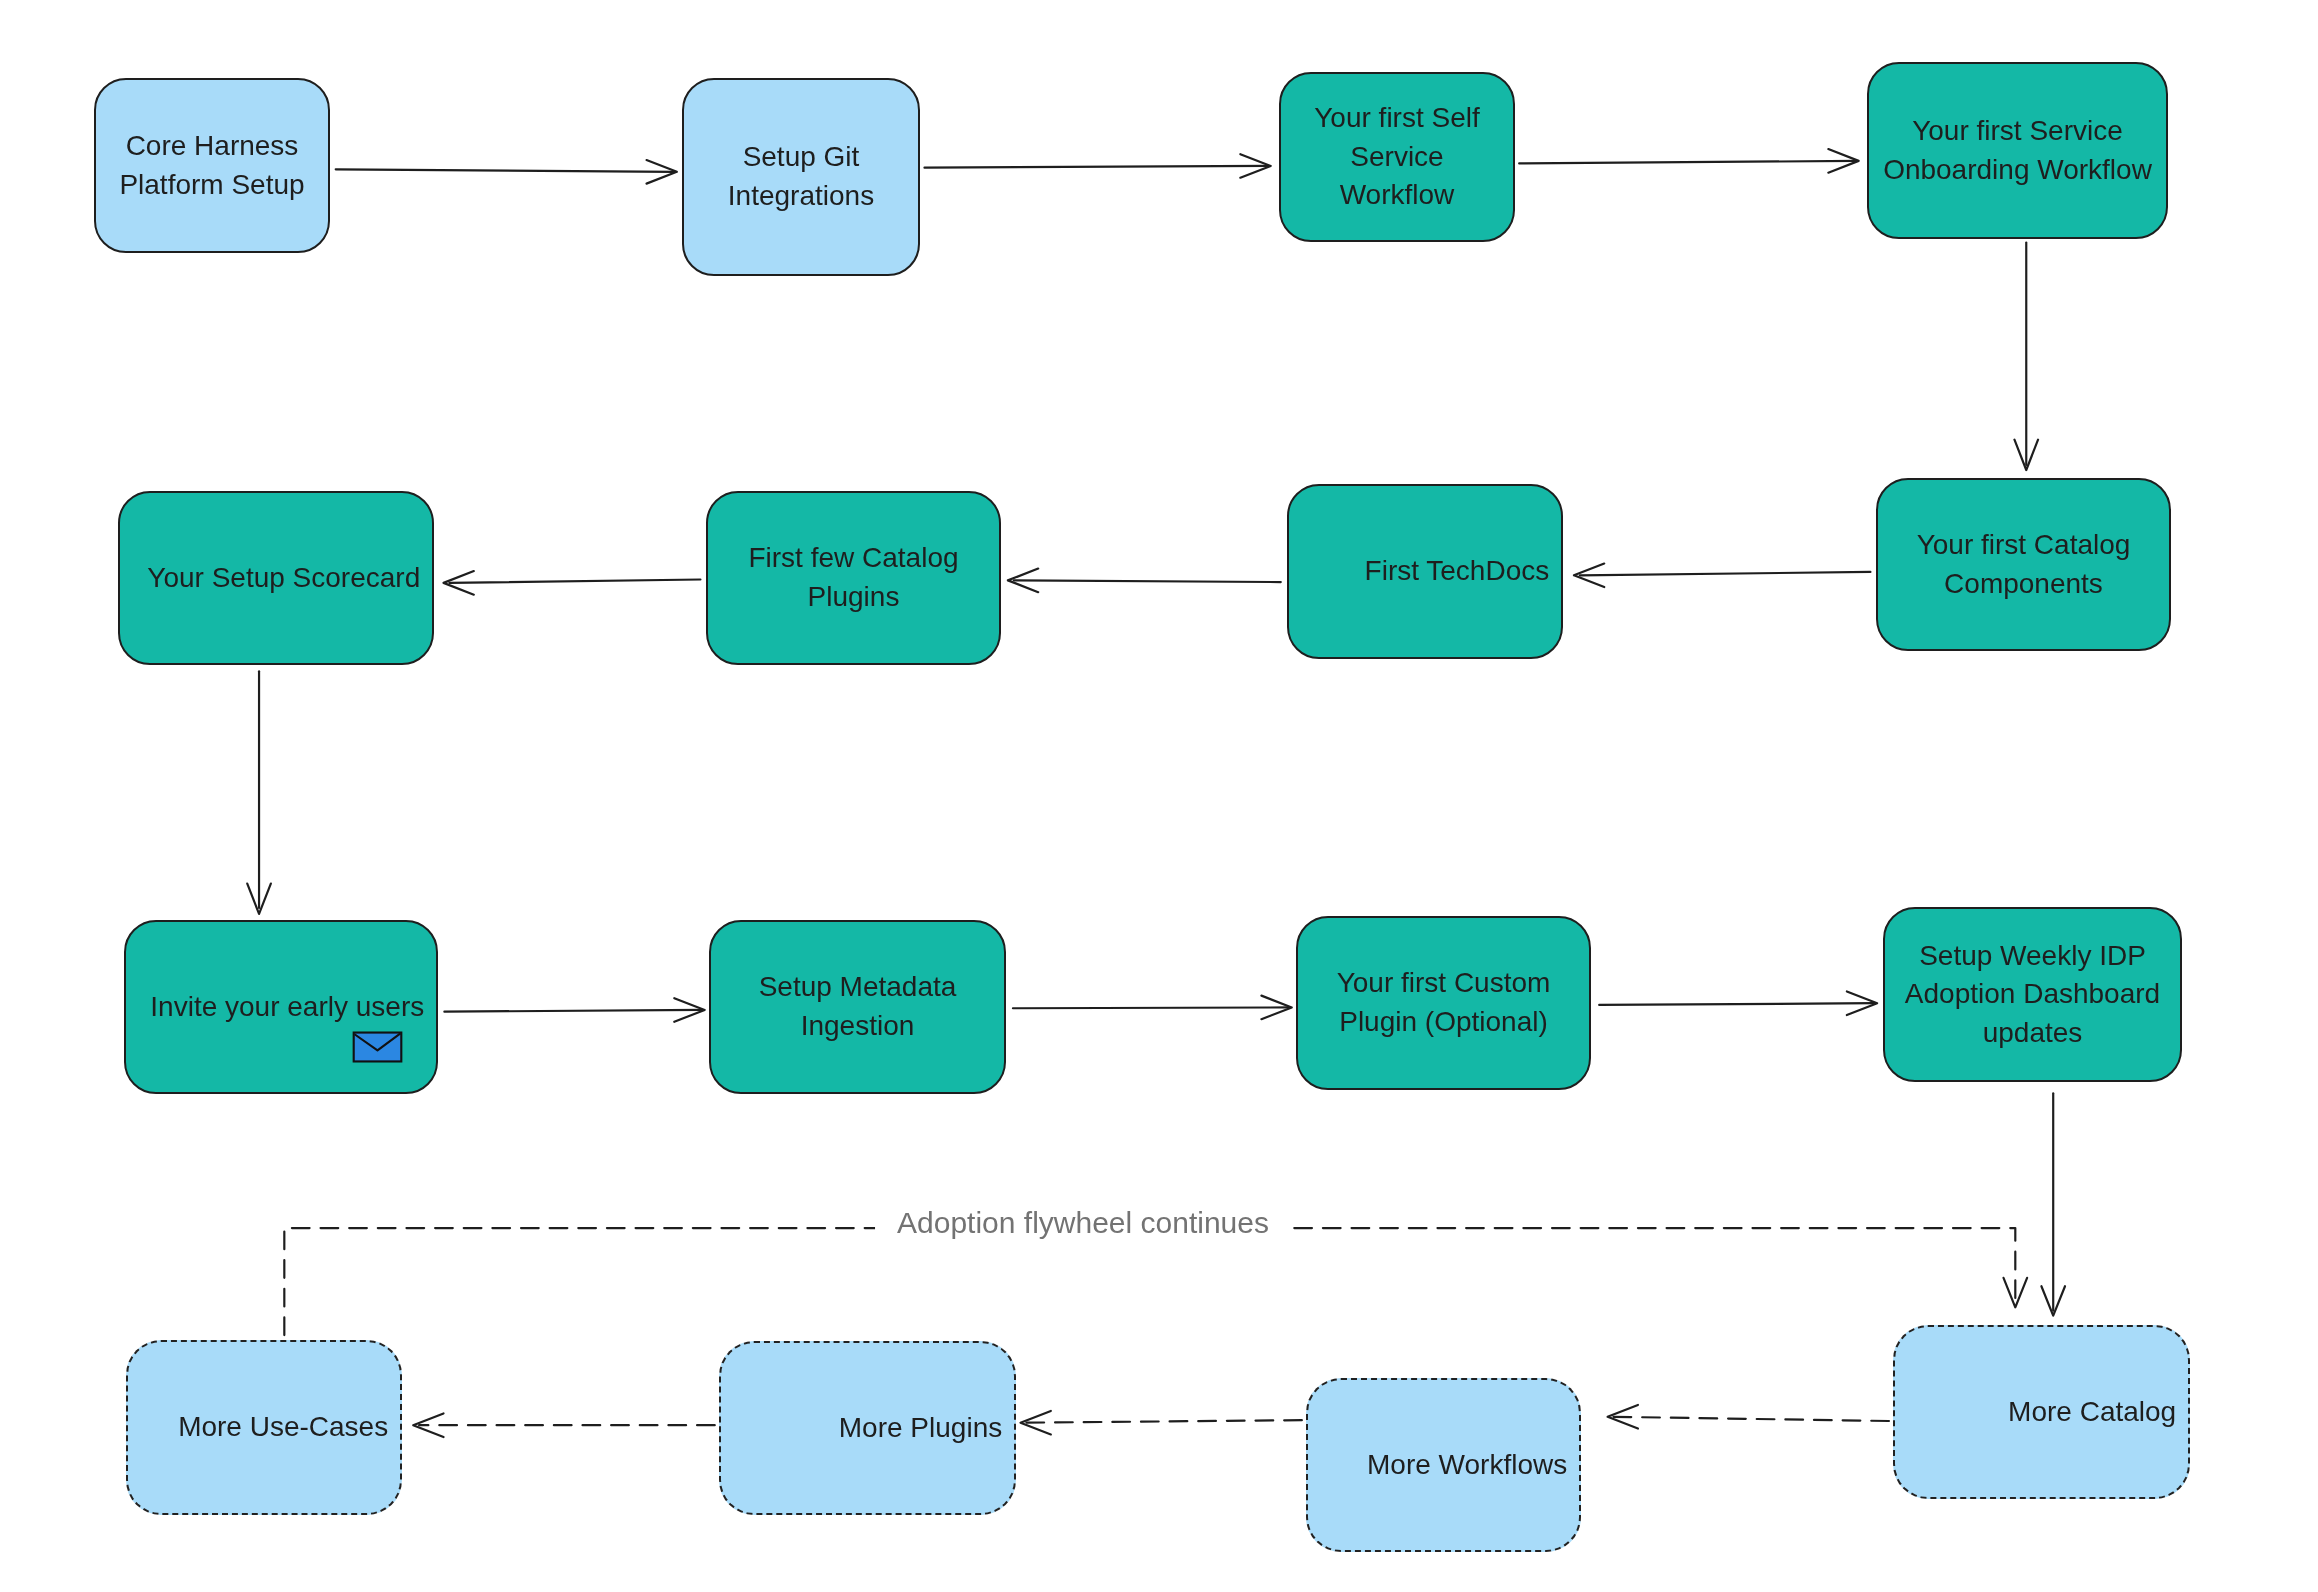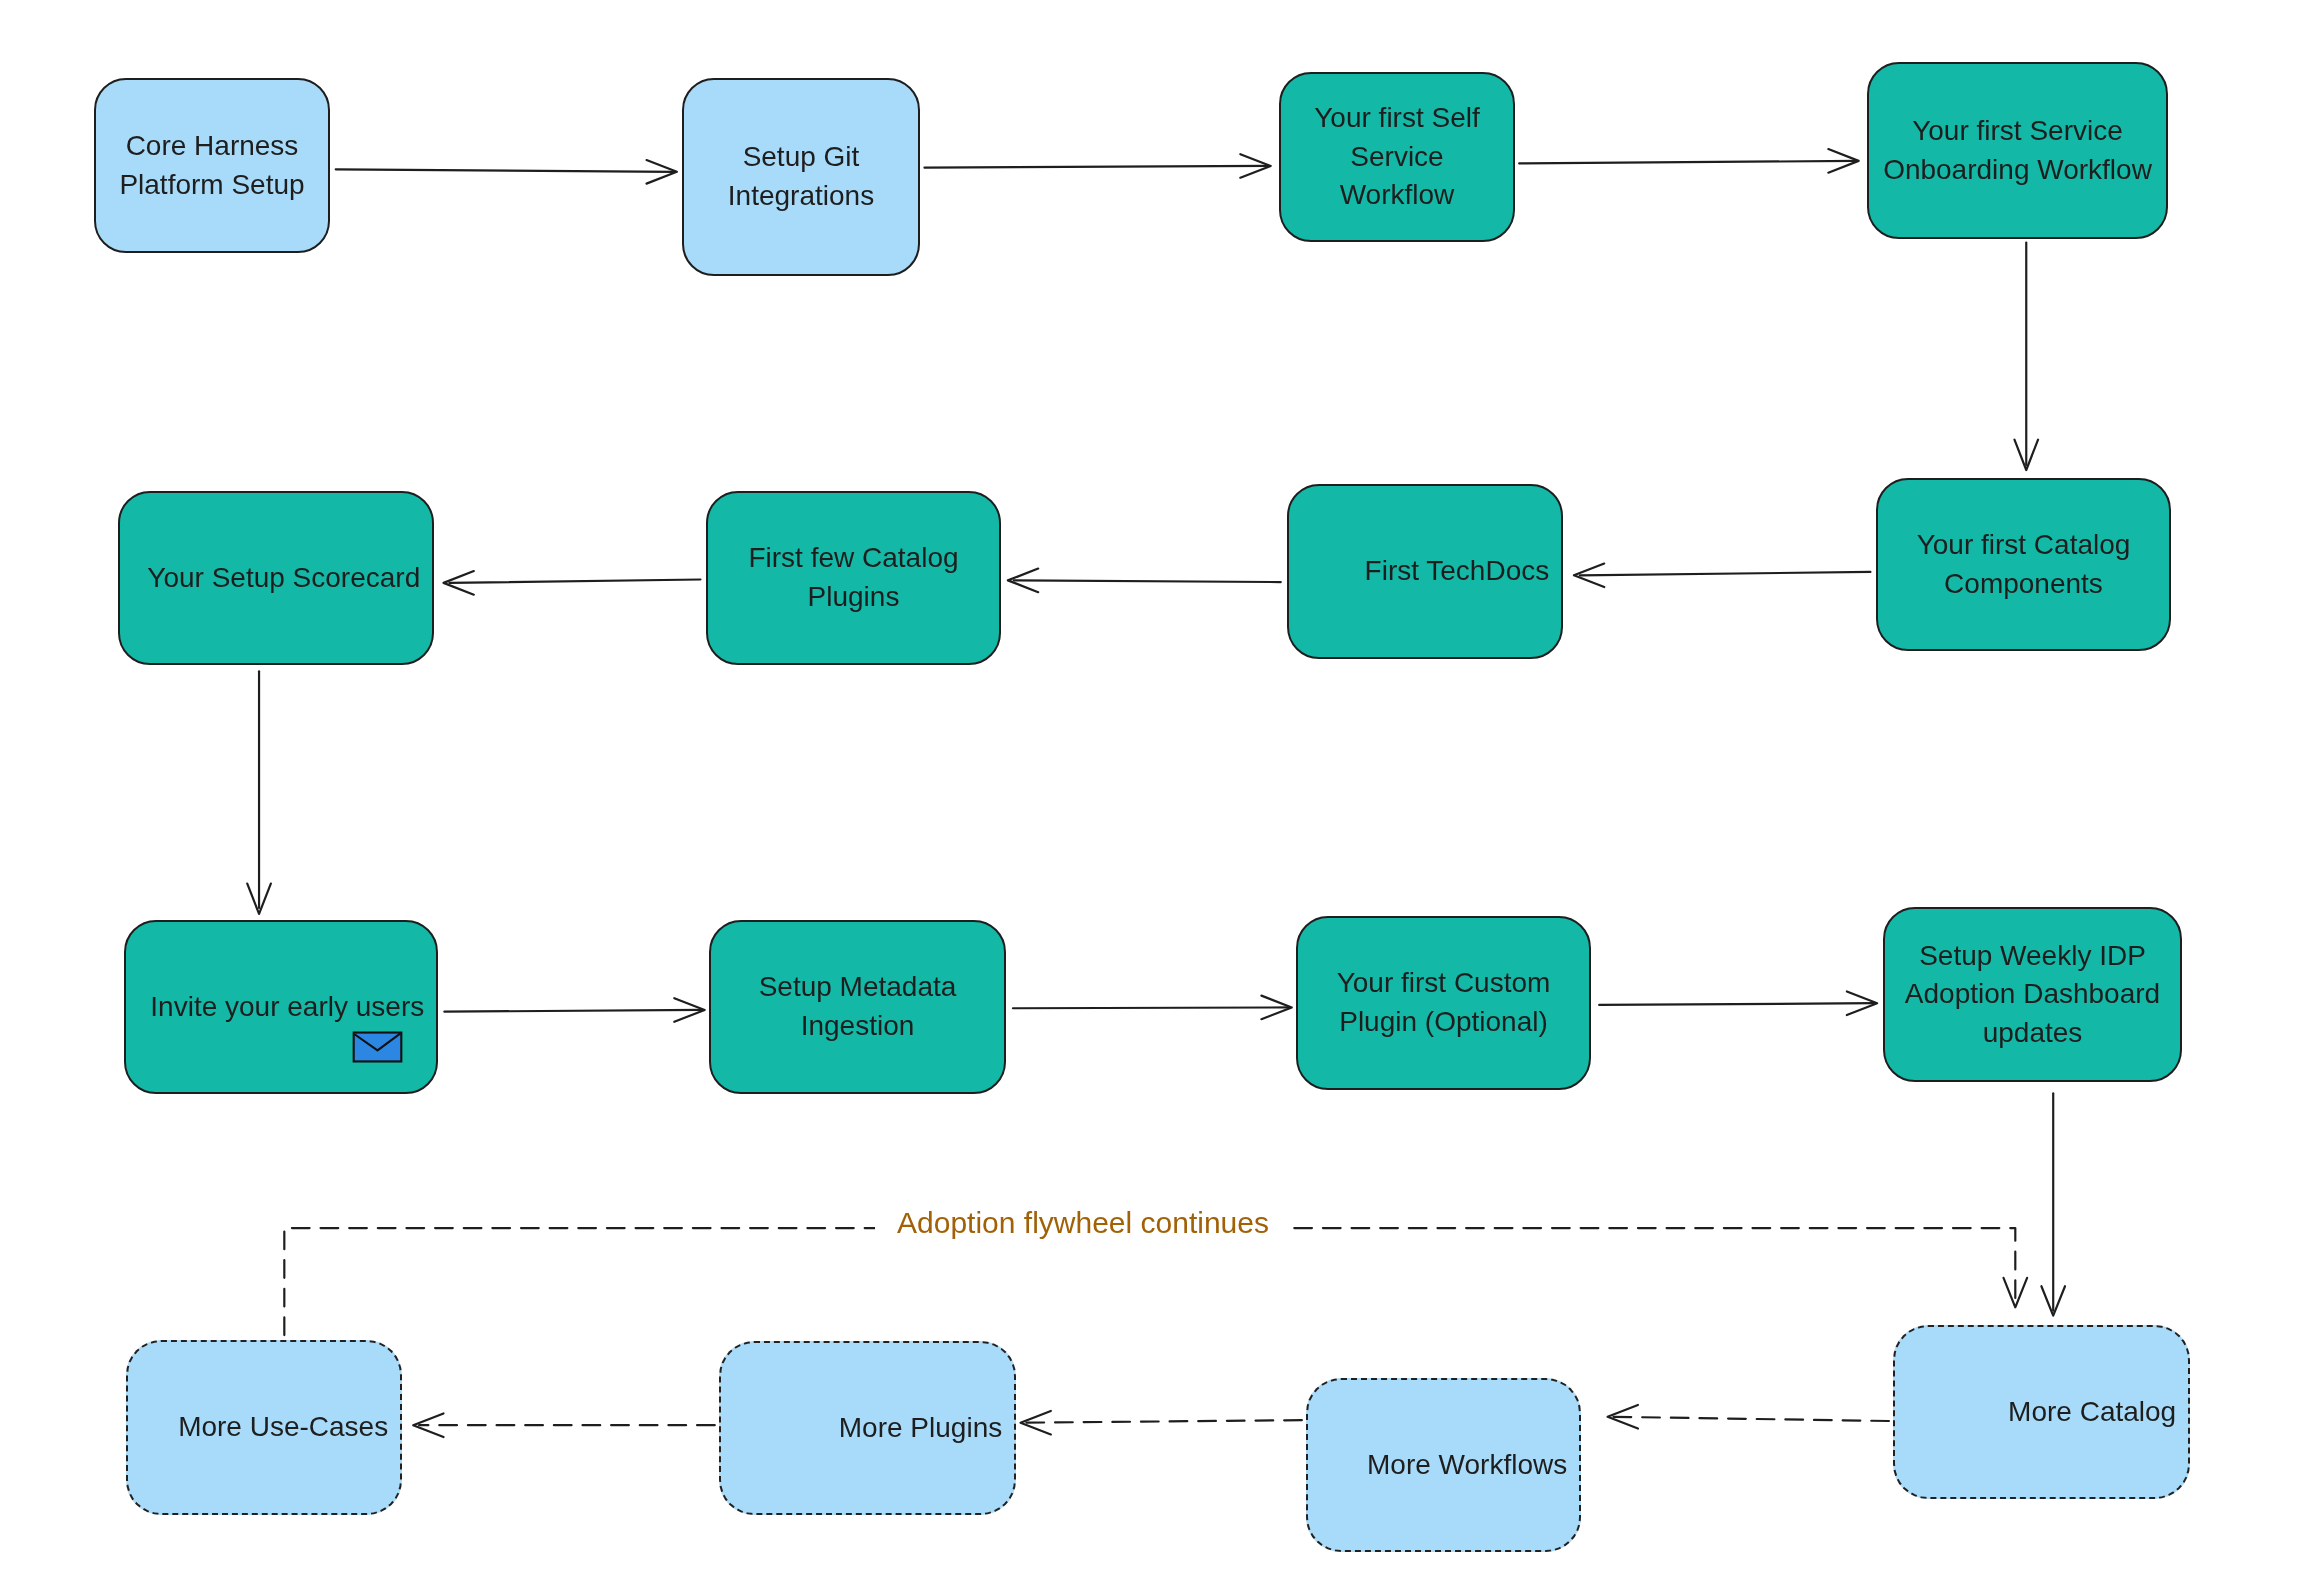--- a/index.html
+++ b/index.html
@@ -16,21 +16,21 @@
     font-size:28px;font-weight:500;line-height:1.38;
     border:2.5px solid #1e1e1e;border-radius:32px;padding:8.4px 11.8px;
   }
   .node.blue{background:#a8dbf9;}
   .node.green{background:#14b8a6;}
   .node.dashed{border:2.9px dashed #212121;border-radius:35px;}
   .node .lbl{display:block;}
   .flywheel-label{
     position:absolute;z-index:3;top:1206px;left:1083px;transform:translateX(-50%);
     background:#ffffff;padding:0 22px;white-space:nowrap;
-    font-size:30px;font-weight:500;color:#a16207;
+    font-size:30px;font-weight:500;color:#737373;
   }
   .envelope{position:absolute;left:226px;top:108px;width:51px;height:34px;}
 </style>
 </head>
 <body>
 
 <svg class="arrow-layer" width="2319" height="1592" viewBox="0 0 2752 1890">
 
   <g>
     <path class="stroke" d="M 398 201 L 800 204"></path>

